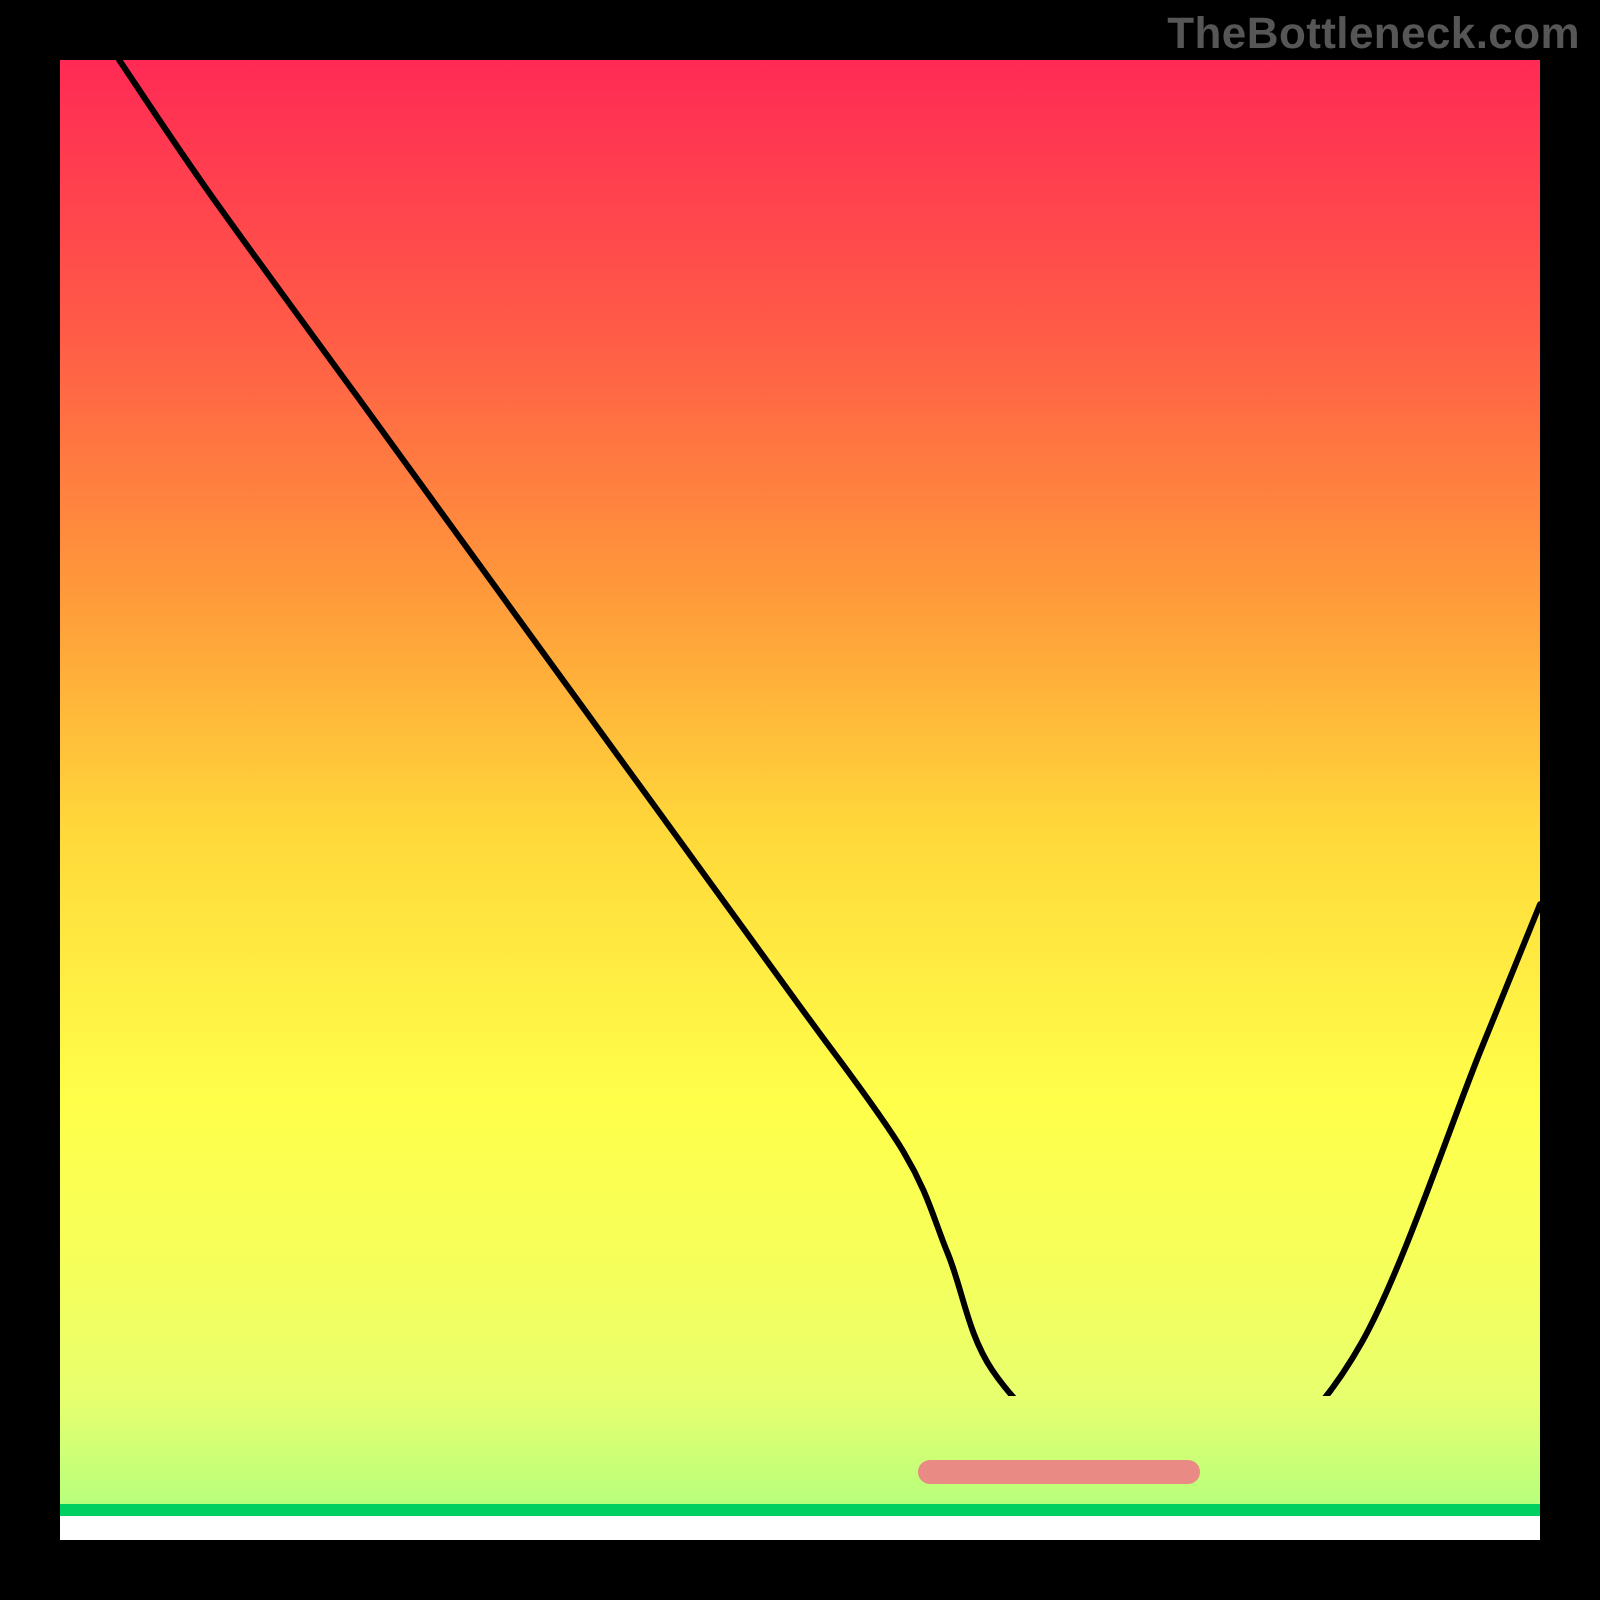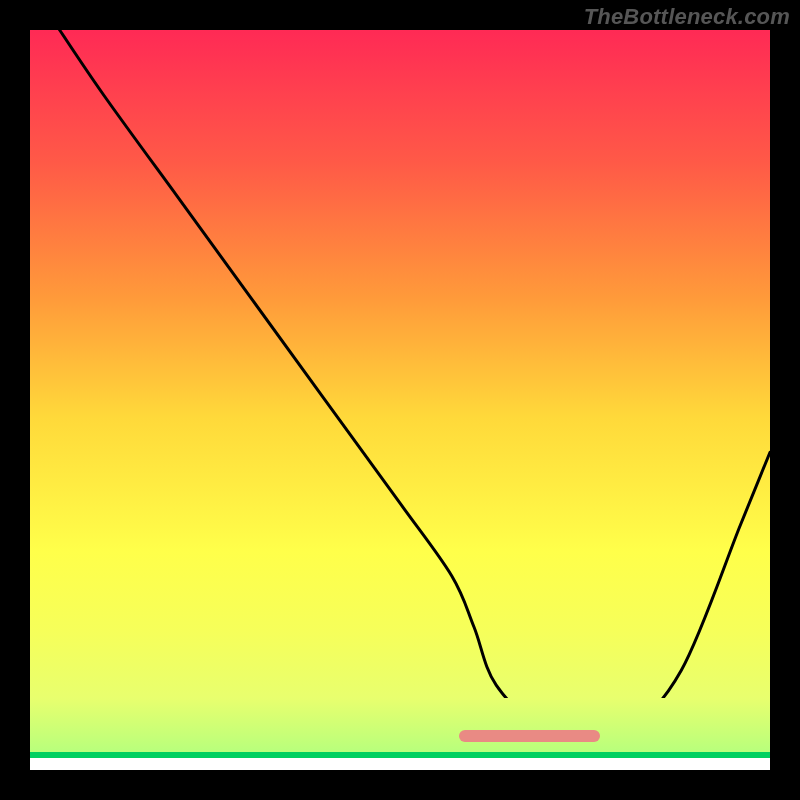--- a/index.html
+++ b/index.html
@@ -18,21 +18,20 @@
   }
   .watermark {
     position: absolute;
     top: 4px;
     right: 10px;
     color: #565656;
     font-size: 22px;
     font-weight: bold;
     letter-spacing: 0.2px;
     z-index: 30;
-    font-style: italic;
   }
 
   
   .plot {
     position: absolute;
     left: 30px;
     top: 30px;
     width: 740px;
     height: 740px;
   }

